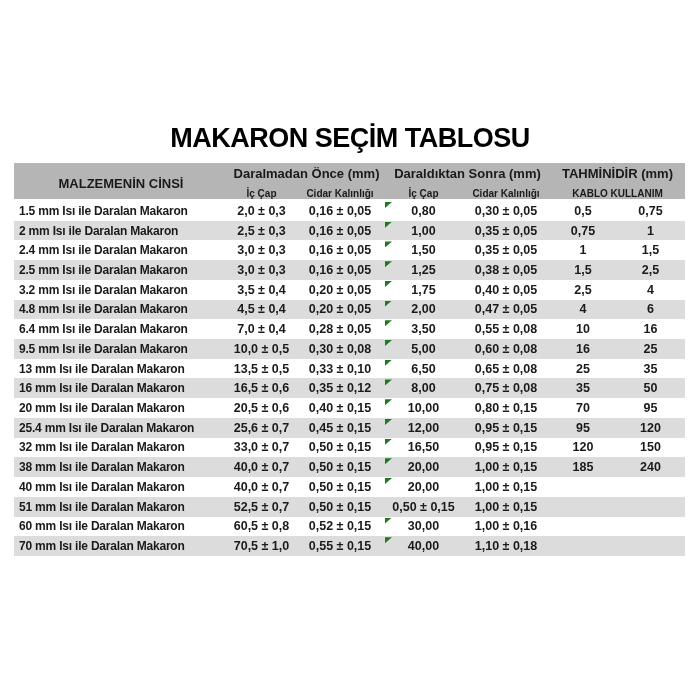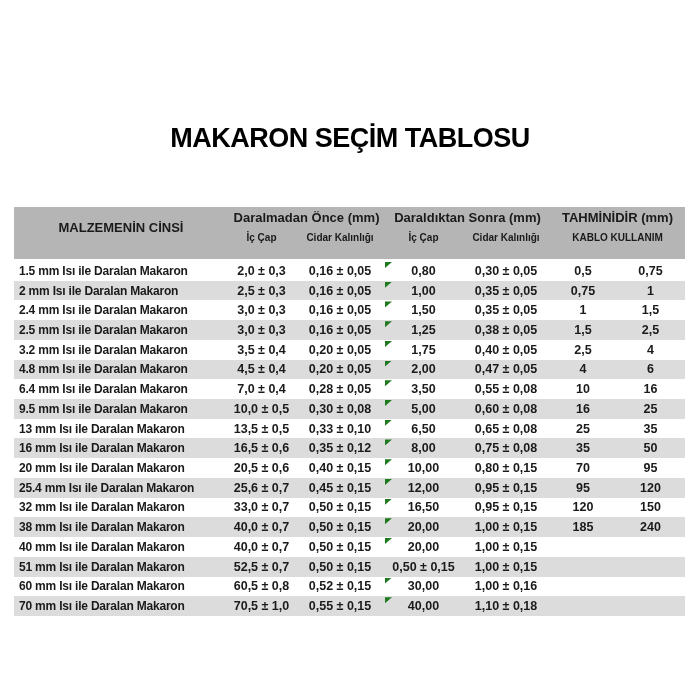--- a/index.html
+++ b/index.html
@@ -33,23 +33,22 @@
     left:14px; top:163px;
     width:671px;
   }
   .grid-cols{
     display:grid;
     grid-template-columns:214px 67px 90px 77px 88px 66px 69px;
   }
   .thead{
     background:var(--header-bg);
     grid-template-rows:20px 20px;
-    height:52px;
+    height:36px;
     margin-bottom:2px;
-    margin-top:44px;
   }
   .hcell{
     display:flex;
     align-items:center;
     justify-content:center;
     font-weight:bold;
     white-space:nowrap;
   }
   .h-group{font-size:13px;}
   .h-sub{font-size:10px;}

